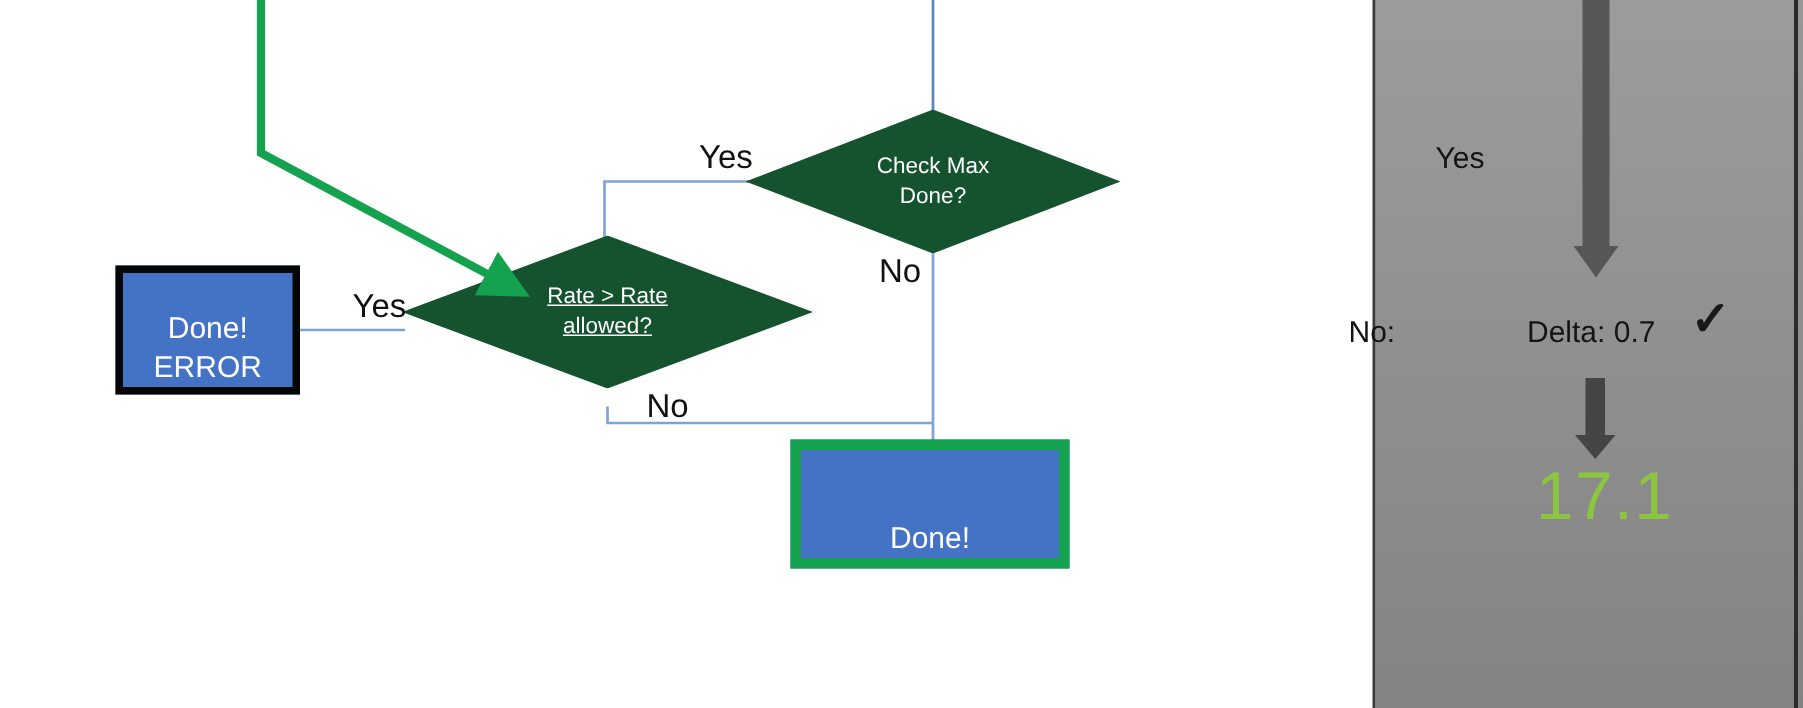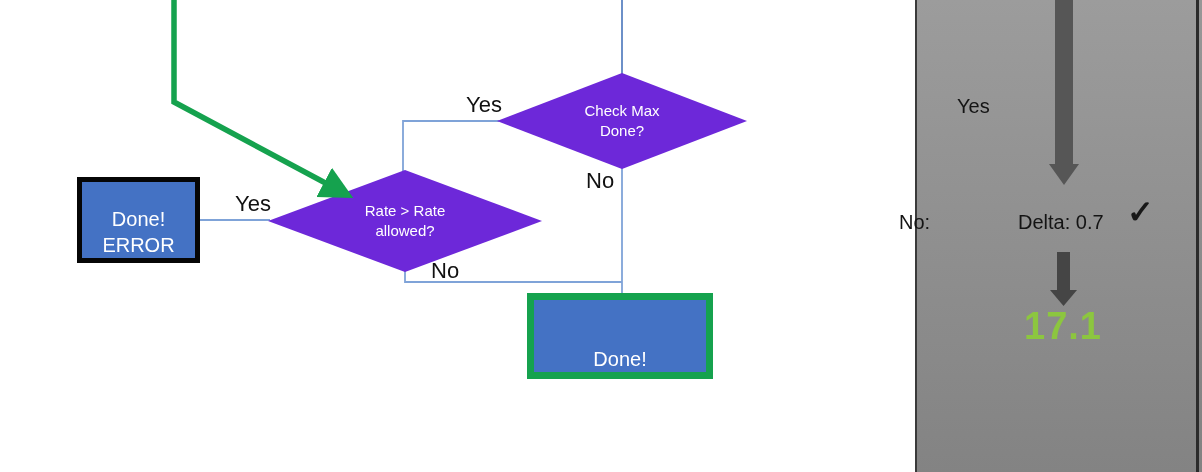--- a/index.html
+++ b/index.html
@@ -10,37 +10,37 @@
     overflow:hidden;
     font-family:"Liberation Sans", sans-serif;
   }
   .abs{position:absolute;}
   svg{display:block;}
   .layer{position:absolute;left:0;top:0;pointer-events:none;}
 
   
   .diamond{
     position:absolute;
-    background:#6d28d9;
+    background:#14532d;
     clip-path:polygon(50% 0,100% 50%,50% 100%,0 50%);
     display:flex;flex-direction:column;align-items:center;justify-content:center;
     color:#fff;font-size:15px;line-height:20px;text-align:center;
     z-index:3;
   }
   .proc{
     position:absolute;
     background:#4472C4;
     display:flex;flex-direction:column;align-items:center;justify-content:flex-end;
     color:#fff;font-size:20px;line-height:26px;text-align:center;
     z-index:3;
   }
   #error-box{left:77px;top:177px;width:113px;height:76px;border:5px solid #060606;}
   #done-box{left:527px;top:293px;width:172px;height:72px;border:7px solid #15A24E;}
   #diamond-max{left:497px;top:73px;width:250px;height:96px;}
-  #diamond-rate{left:268px;top:170px;width:274px;height:102px;}
+  #diamond-rate{left:268px;top:157px;width:274px;height:102px;text-decoration:underline;}
 
   .edge-label{
     position:absolute;color:#111;font-size:22px;z-index:4;
   }
   #lbl-max-yes{left:466px;top:92px;}
   #lbl-max-no{left:586px;top:168px;}
   #lbl-rate-yes{left:235px;top:191px;}
   #lbl-rate-no{left:431px;top:258px;}
 
   
@@ -54,21 +54,21 @@
   #side-sliver{
     position:absolute;left:1199px;top:0;width:3px;height:472px;
     background:linear-gradient(#979797,#828282);z-index:2;
   }
   .panel-text{position:absolute;color:#141414;font-size:20px;z-index:4;}
   #panel-yes{left:957px;top:95px;}
   #panel-no{left:899px;top:211px;}
   #panel-delta{left:1018px;top:211px;}
   #panel-check{left:1127px;top:193px;font-size:32px;font-weight:bold;color:#181818;}
   #panel-result{
-    left:1024px;top:305px;font-size:38px;font-weight:bold;color:#8CC63F;z-index:4;
+    left:1024px;top:305px;font-size:45px;font-weight:normal;color:#8CC63F;z-index:4;
     letter-spacing:1px;
   }
 </style>
 </head>
 <body>
 
 <div id="stage">
 
   <svg class="layer" width="1202" height="472" viewBox="0 0 1202 472">
 

